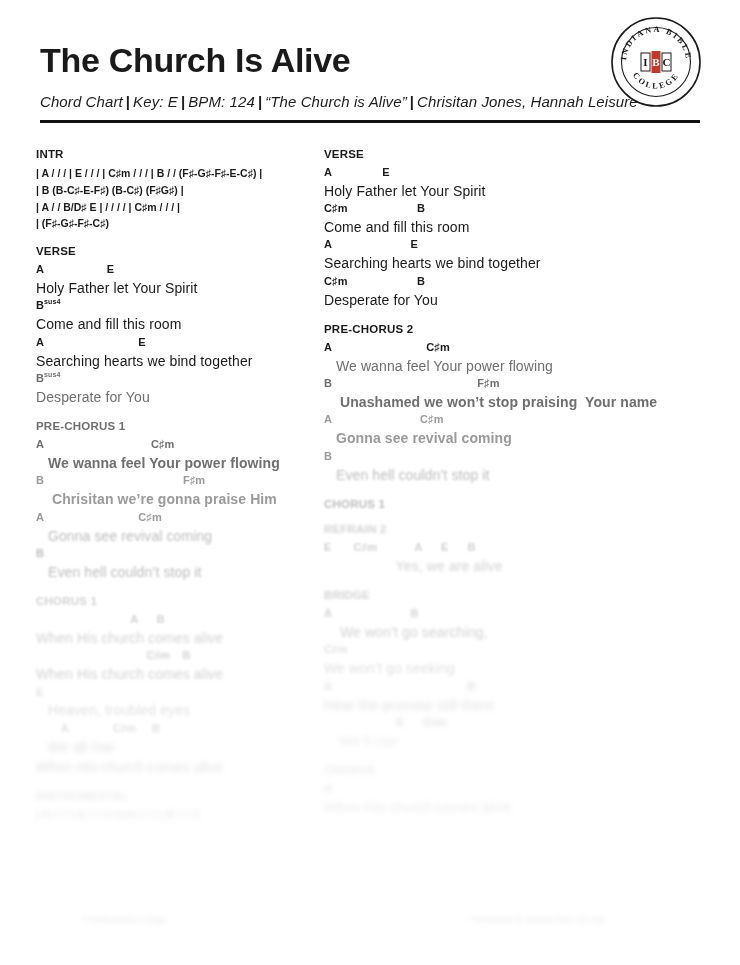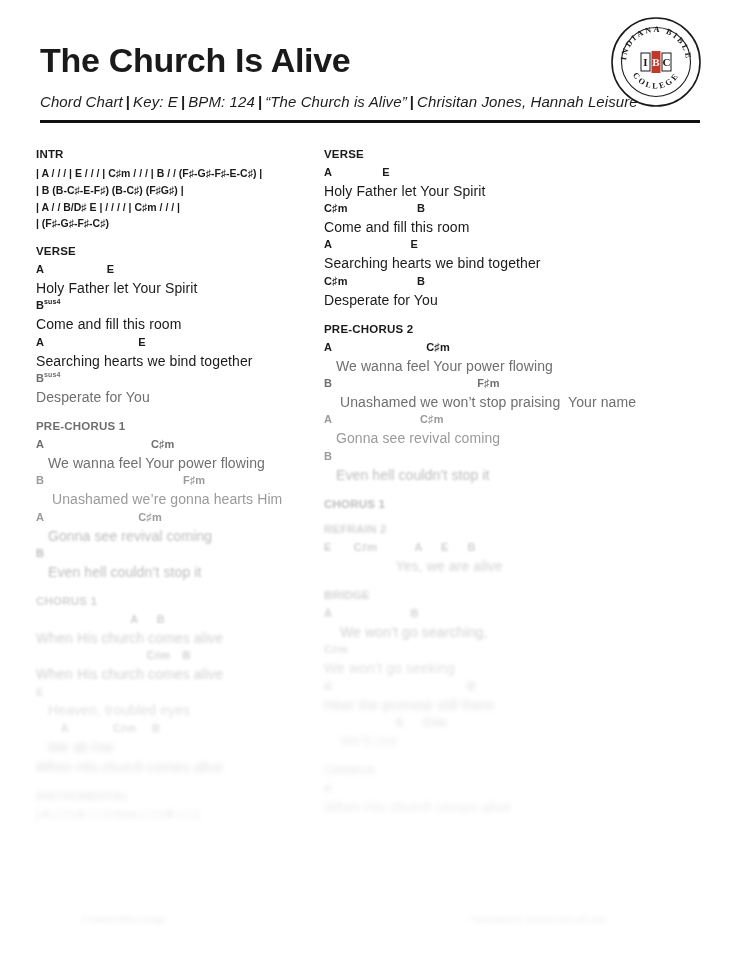--- a/index.html
+++ b/index.html
@@ -125,21 +125,21 @@
   }
 
   
   .f1 { color: #6f6f6f; }
   .f2 { color: #9a9a9a; }
   .f3 { color: #bcbcbc; }
   .f4 { color: #d2d2d2; }
   .f5 { color: #e2e2e2; }
   .f6 { color: #ececec; }
 
-  .blurA { filter: blur(0.4px); }
+  .blurA { filter: blur(0.4px); font-weight: bold; }
   .blurB { filter: blur(0.9px); }
   .blurC { filter: blur(1.6px); }
   .blurD { filter: blur(2.4px); }
 
   .footer-bar {
     position: absolute;
     bottom: 42px;
     left: 0;
     width: 740px;
     height: 8px;
@@ -210,21 +210,21 @@
         <div class="lyricline">Searching hearts we bind together</div>
         <div class="chordline f1"><span>B</span><sup>sus4</sup></div>
         <div class="lyricline f1">Desperate for You</div>
       </div>
 
       <div class="block">
         <div class="section-head f1">PRE-CHORUS 1</div>
         <div class="chordline f1">A                                  C♯m</div>
         <div class="lyricline f1 blurA">   We wanna feel Your power flowing</div>
         <div class="chordline f2">B                                            F♯m</div>
-        <div class="lyricline f2 blurA">    Unashamed we’re gonna hearts Him</div>
+        <div class="lyricline f2 blurA">    Chrisitan we’re gonna praise Him</div>
         <div class="chordline f2 blurA">A                              C♯m</div>
         <div class="lyricline f3 blurB">   Gonna see revival coming</div>
         <div class="chordline f3 blurB">B</div>
         <div class="lyricline f3 blurB">   Even hell couldn’t stop it</div>
       </div>
 
       <div class="block">
         <div class="section-head f4 blurB">CHORUS 1</div>
         <div class="chordline f4 blurB">                              A      B</div>
         <div class="lyricline f4 blurC">When His church comes alive</div>

